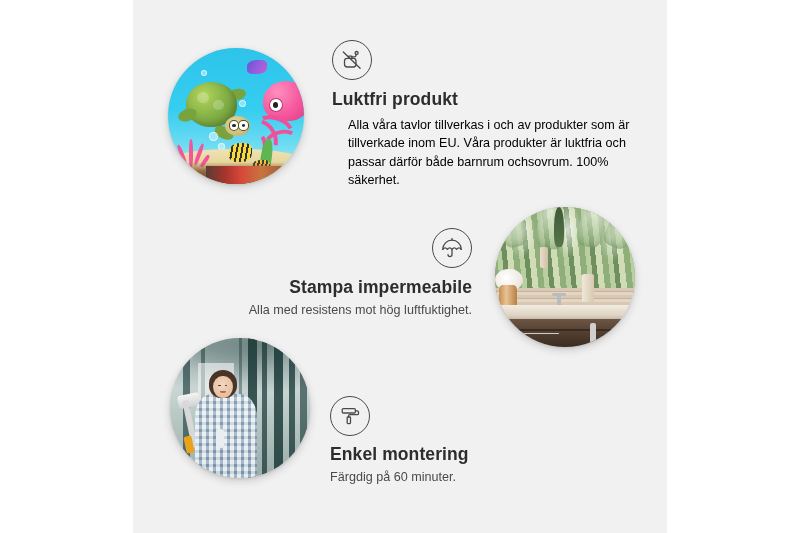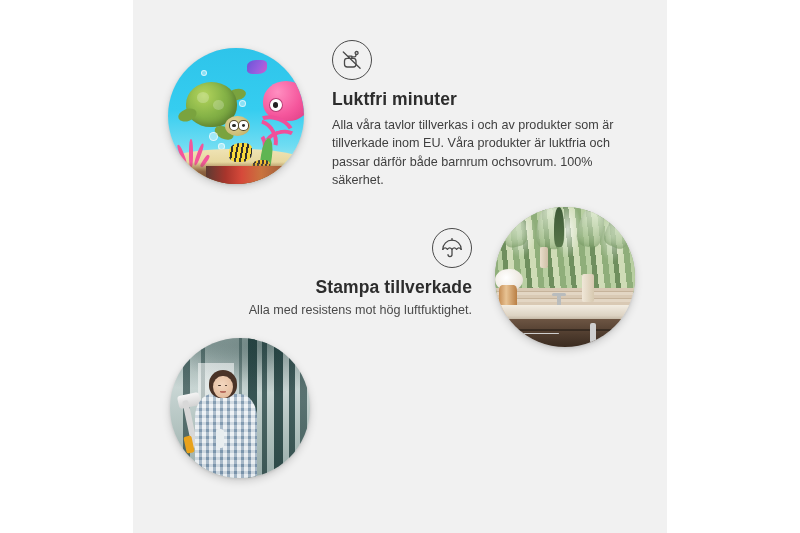--- a/index.html
+++ b/index.html
@@ -320,21 +320,22 @@
 
   .feat-title {
     font-size: 17.5px;
     font-weight: bold;
     color: #2d2d2d;
     letter-spacing: .1px;
   }
   .feat-body {
     font-size: 12.6px;
     line-height: 1.46;
-    color: #404040;
+    color: #000000;
+    margin-left: 16px;
   }
   .feat-sub {
     font-size: 12.6px;
     color: #4a4a4a;
   }
 
   
   .b1 { left: 332px; top: 40px; width: 300px; }
   .b1 .icon-circle { margin-bottom: 9px; }
   .b1 .feat-title { margin-bottom: 6px; }
@@ -404,21 +405,21 @@
   <div class="block b1">
     <div class="icon-circle">
       <svg width="24" height="24" viewBox="0 0 24 24" fill="none" stroke="#4a4a4a" stroke-width="1.3" stroke-linecap="round" stroke-linejoin="round">
         <path d="M7.2 10.4h6.1c1.5 0 2.7 1.2 2.7 2.7v3.2c0 1.5-1.2 2.7-2.7 2.7H7.2c-1.5 0-2.7-1.2-2.7-2.7v-3.2c0-1.5 1.2-2.7 2.7-2.7z"></path>
         <path d="M8.6 10.4V8.2h3.3v2.2"></path>
         <path d="M11.9 8.9h2.6c0.8 0 1.4-0.6 1.4-1.4V6.1"></path>
         <circle cx="16.6" cy="5.0" r="1.5"></circle>
         <path d="M3.3 4.0 L20.1 20.3"></path>
       </svg>
     </div>
-    <div class="feat-title">Luktfri minuter</div>
+    <div class="feat-title">Luktfri produkt</div>
     <div class="feat-body">Alla våra tavlor tillverkas i och av produkter som är tillverkade inom EU. Våra produkter är luktfria och passar därför både barnrum ochsovrum. 100% säkerhet.</div>
   </div>
 
   <div class="disc d2">
     <div class="scene">
       <div class="bath-wall">
         <div class="leaf l2"></div>
         <div class="leaf l1"></div>
         <div class="leaf-dark"></div>
         <div class="leaf l3"></div>
@@ -441,21 +442,21 @@
 
   <div class="block b2">
     <div class="icon-circle">
       <svg width="24" height="24" viewBox="0 0 24 24" fill="none" stroke="#4a4a4a" stroke-width="1.3" stroke-linecap="round" stroke-linejoin="round">
         <path d="M2.8 13.4c0-5.1 4.1-9.2 9.2-9.2s9.2 4.1 9.2 9.2"></path>
         <path d="M2.8 13.4c1.5-2.1 3.1-2.1 4.6 0 1.5-2.1 3.1-2.1 4.6 0 1.5-2.1 3.1-2.1 4.6 0 1.5-2.1 3.1-2.1 4.6 0"></path>
         <path d="M12 4.2V2.6"></path>
         <path d="M12 13.4v5.2c0 1.1-0.9 2-2 2s-2-0.9-2-2"></path>
       </svg>
     </div>
-    <div class="feat-title">Stampa tillverkade</div>
+    <div class="feat-title">Stampa impermeabile</div>
     <div class="feat-sub">Alla med resistens mot hög luftfuktighet.</div>
   </div>
 
   <div class="disc d3">
     <div class="scene">
       <div class="forest-bg"></div>
       <div class="trunk t1"></div>
       <div class="trunk t2"></div>
       <div class="trunk t8"></div>
       <div class="trunk t3"></div>
@@ -473,14 +474,25 @@
       <div class="roller-grip"></div>
       <div class="woman-hair"></div>
       <div class="woman-face">
         <div class="fe l"></div>
         <div class="fe r"></div>
         <div class="fm"></div>
       </div>
     </div>
   </div>
 
+  <div class="block b3">
+    <div class="icon-circle">
+      <svg width="24" height="24" viewBox="0 0 24 24" fill="none" stroke="#4a4a4a" stroke-width="1.3" stroke-linecap="round" stroke-linejoin="round">
+        <rect x="4.2" y="4.6" width="13.2" height="4.4" rx="1.2"></rect>
+        <path d="M17.4 6.8h1.9c0.7 0 1.2 0.5 1.2 1.2v1.4c0 0.7-0.5 1.2-1.2 1.2h-7.5c-0.7 0-1.2 0.5-1.2 1.2v1.0"></path>
+        <rect x="9.2" y="13.0" width="3.3" height="6.6" rx="0.8"></rect>
+      </svg>
+    </div>
+    <div class="feat-title">Enkel montering</div>
+    <div class="feat-sub">Färgdig på 60 minuter.</div>
+  </div>
 
 </div>
 
 </body></html>

